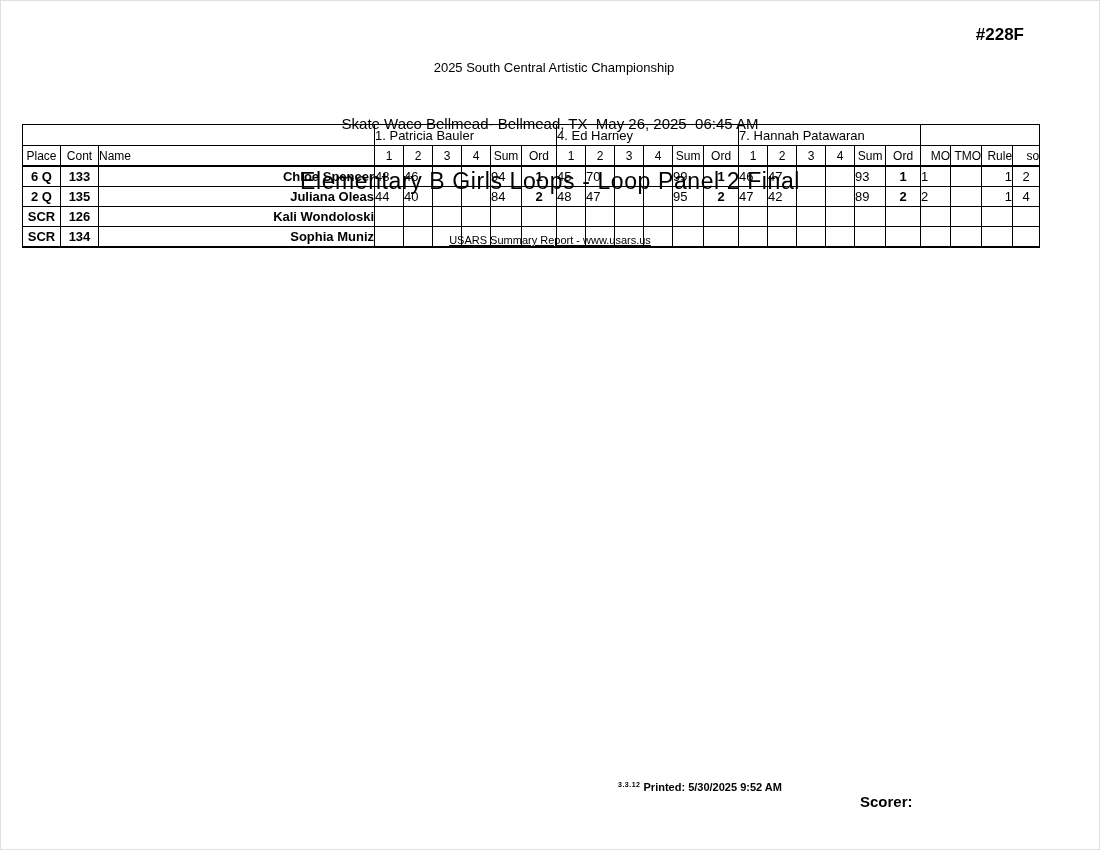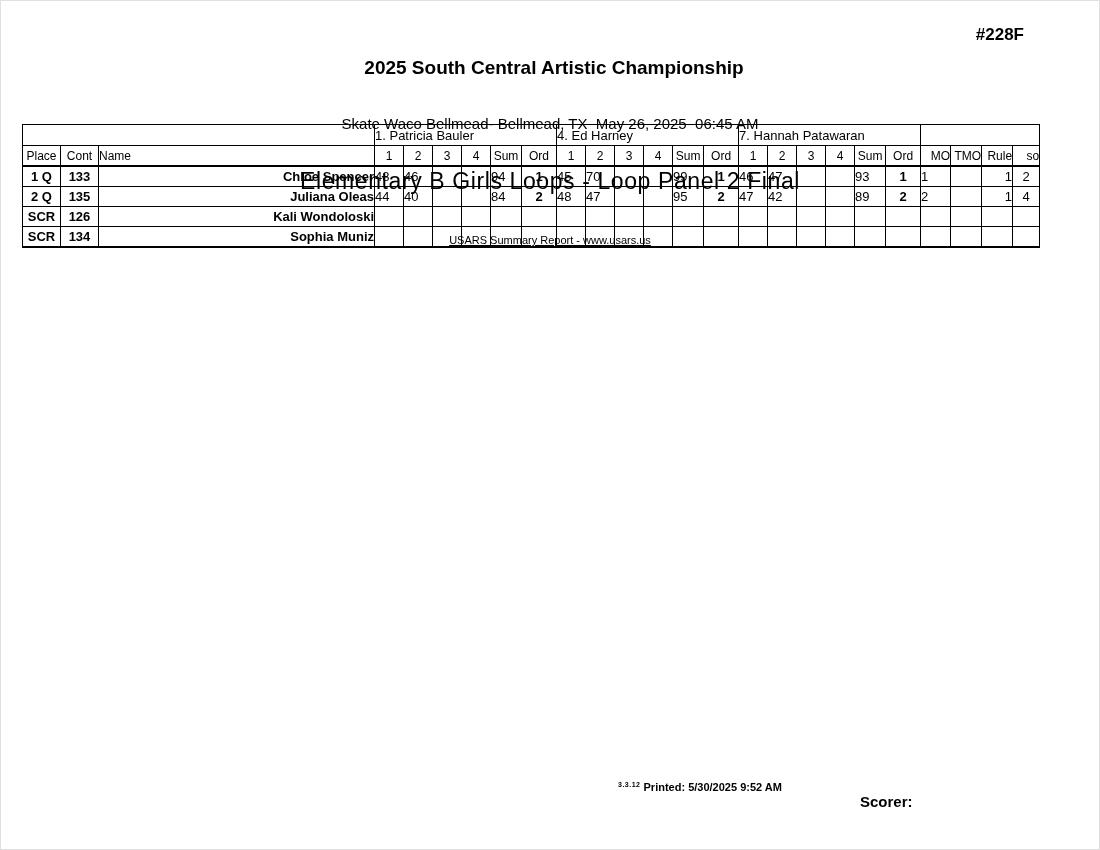--- a/index.html
+++ b/index.html
@@ -29,21 +29,21 @@
     font-weight: bold;
     line-height: 15.5px;
     white-space: pre;
   }
   .center-head {
     position: absolute;
     left: 0; right: 0; top: 21px;
     text-align: center;
     white-space: pre;
   }
-  .title-line   { font-size: 19px; font-weight: bold; line-height: 21px; padding-left: 8px; }
+  .title-line   { font-size: 13px; font-weight: normal; line-height: 21px; padding-left: 8px; }
   .venue-line   { font-size: 15px;   line-height: 19px; }
   .event-line   { font-size: 23px; font-weight: normal; letter-spacing: 0.6px; line-height: 24px; }
   .report-line  { font-size: 11px; line-height: 23px; text-decoration: underline; }
   .event-number {
     position: absolute;
     top: 25px; right: 76px;
     font-size: 17px; font-weight: bold;
   }
 
   
@@ -169,21 +169,21 @@
           <td class="hc">3</td>
           <td class="hc">4</td>
           <td class="hc">Sum</td>
           <td class="hc thickside">Ord</td>
           <td class="hl">MO</td>
           <td class="hl">TMO</td>
           <td class="hl">Rule</td>
           <td class="hl">so</td>
         </tr>
         <tr>
-          <td class="cb">1 Q</td>
+          <td class="cb">6 Q</td>
           <td class="cb">133</td>
           <td class="namec">Chloe Spencer</td>
           <td class="dl">48</td>
           <td class="dl">46</td>
           <td class="dl"></td>
           <td class="dl"></td>
           <td class="dl">94</td>
           <td class="ord">1</td>
           <td class="dl">45</td>
           <td class="dl">70</td>

